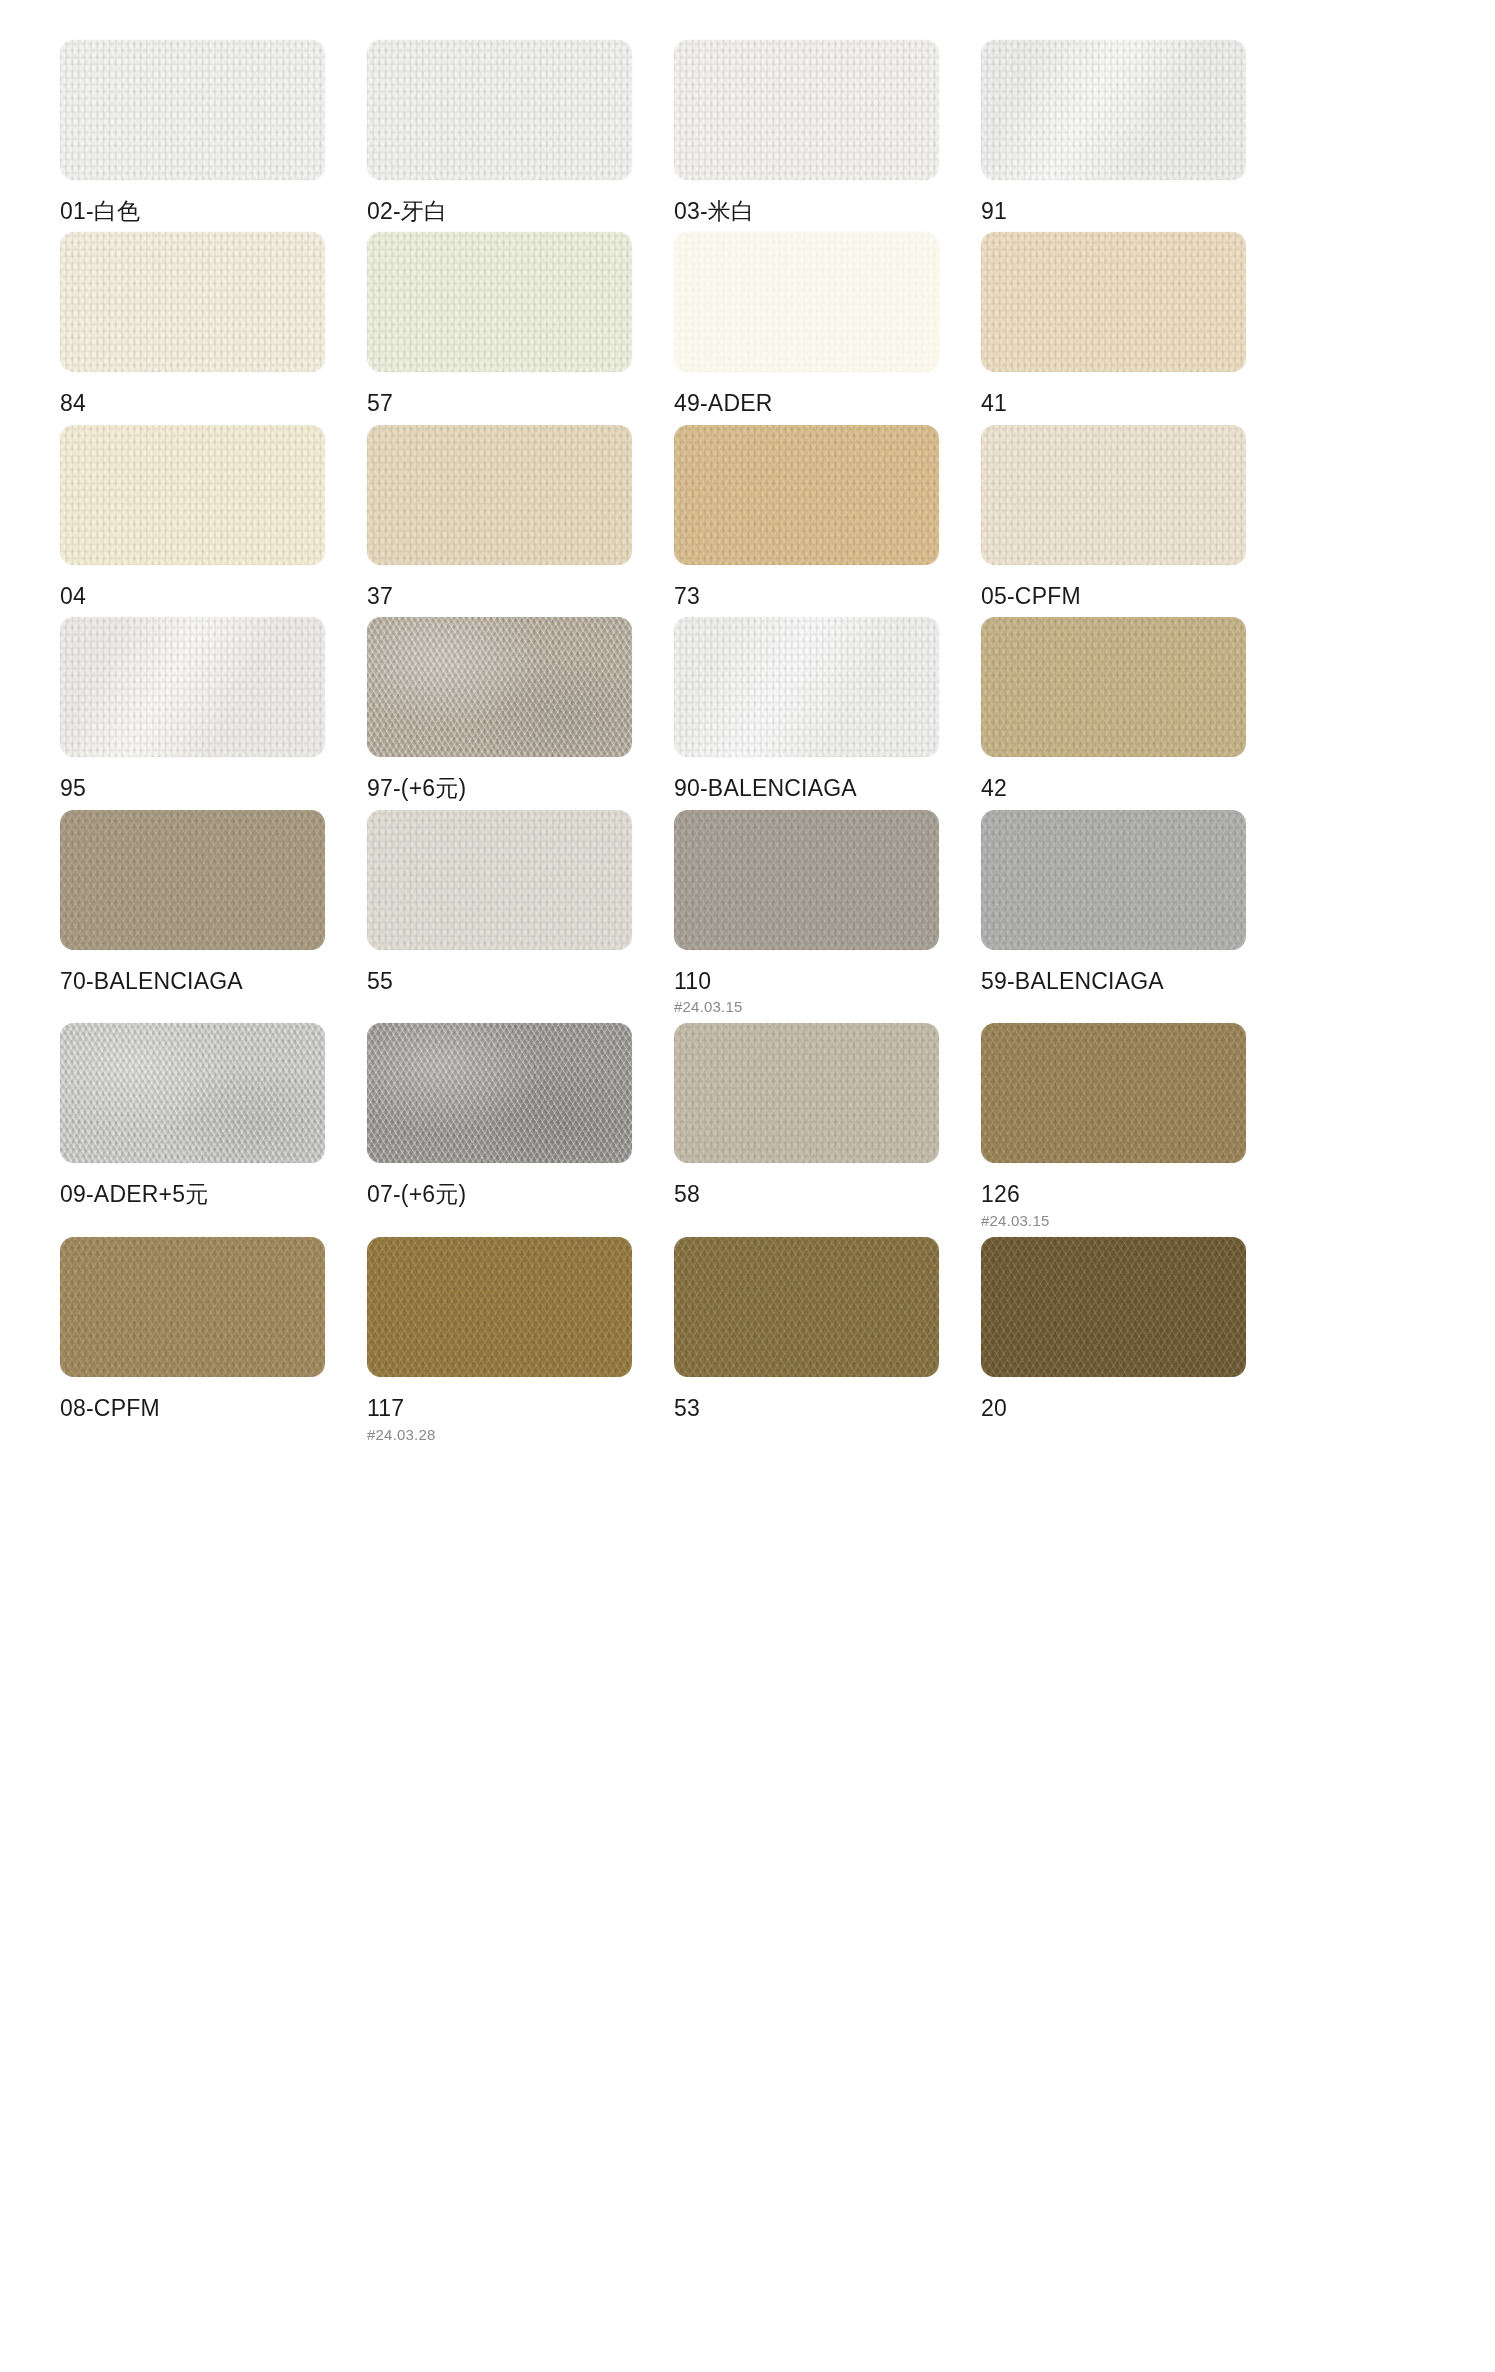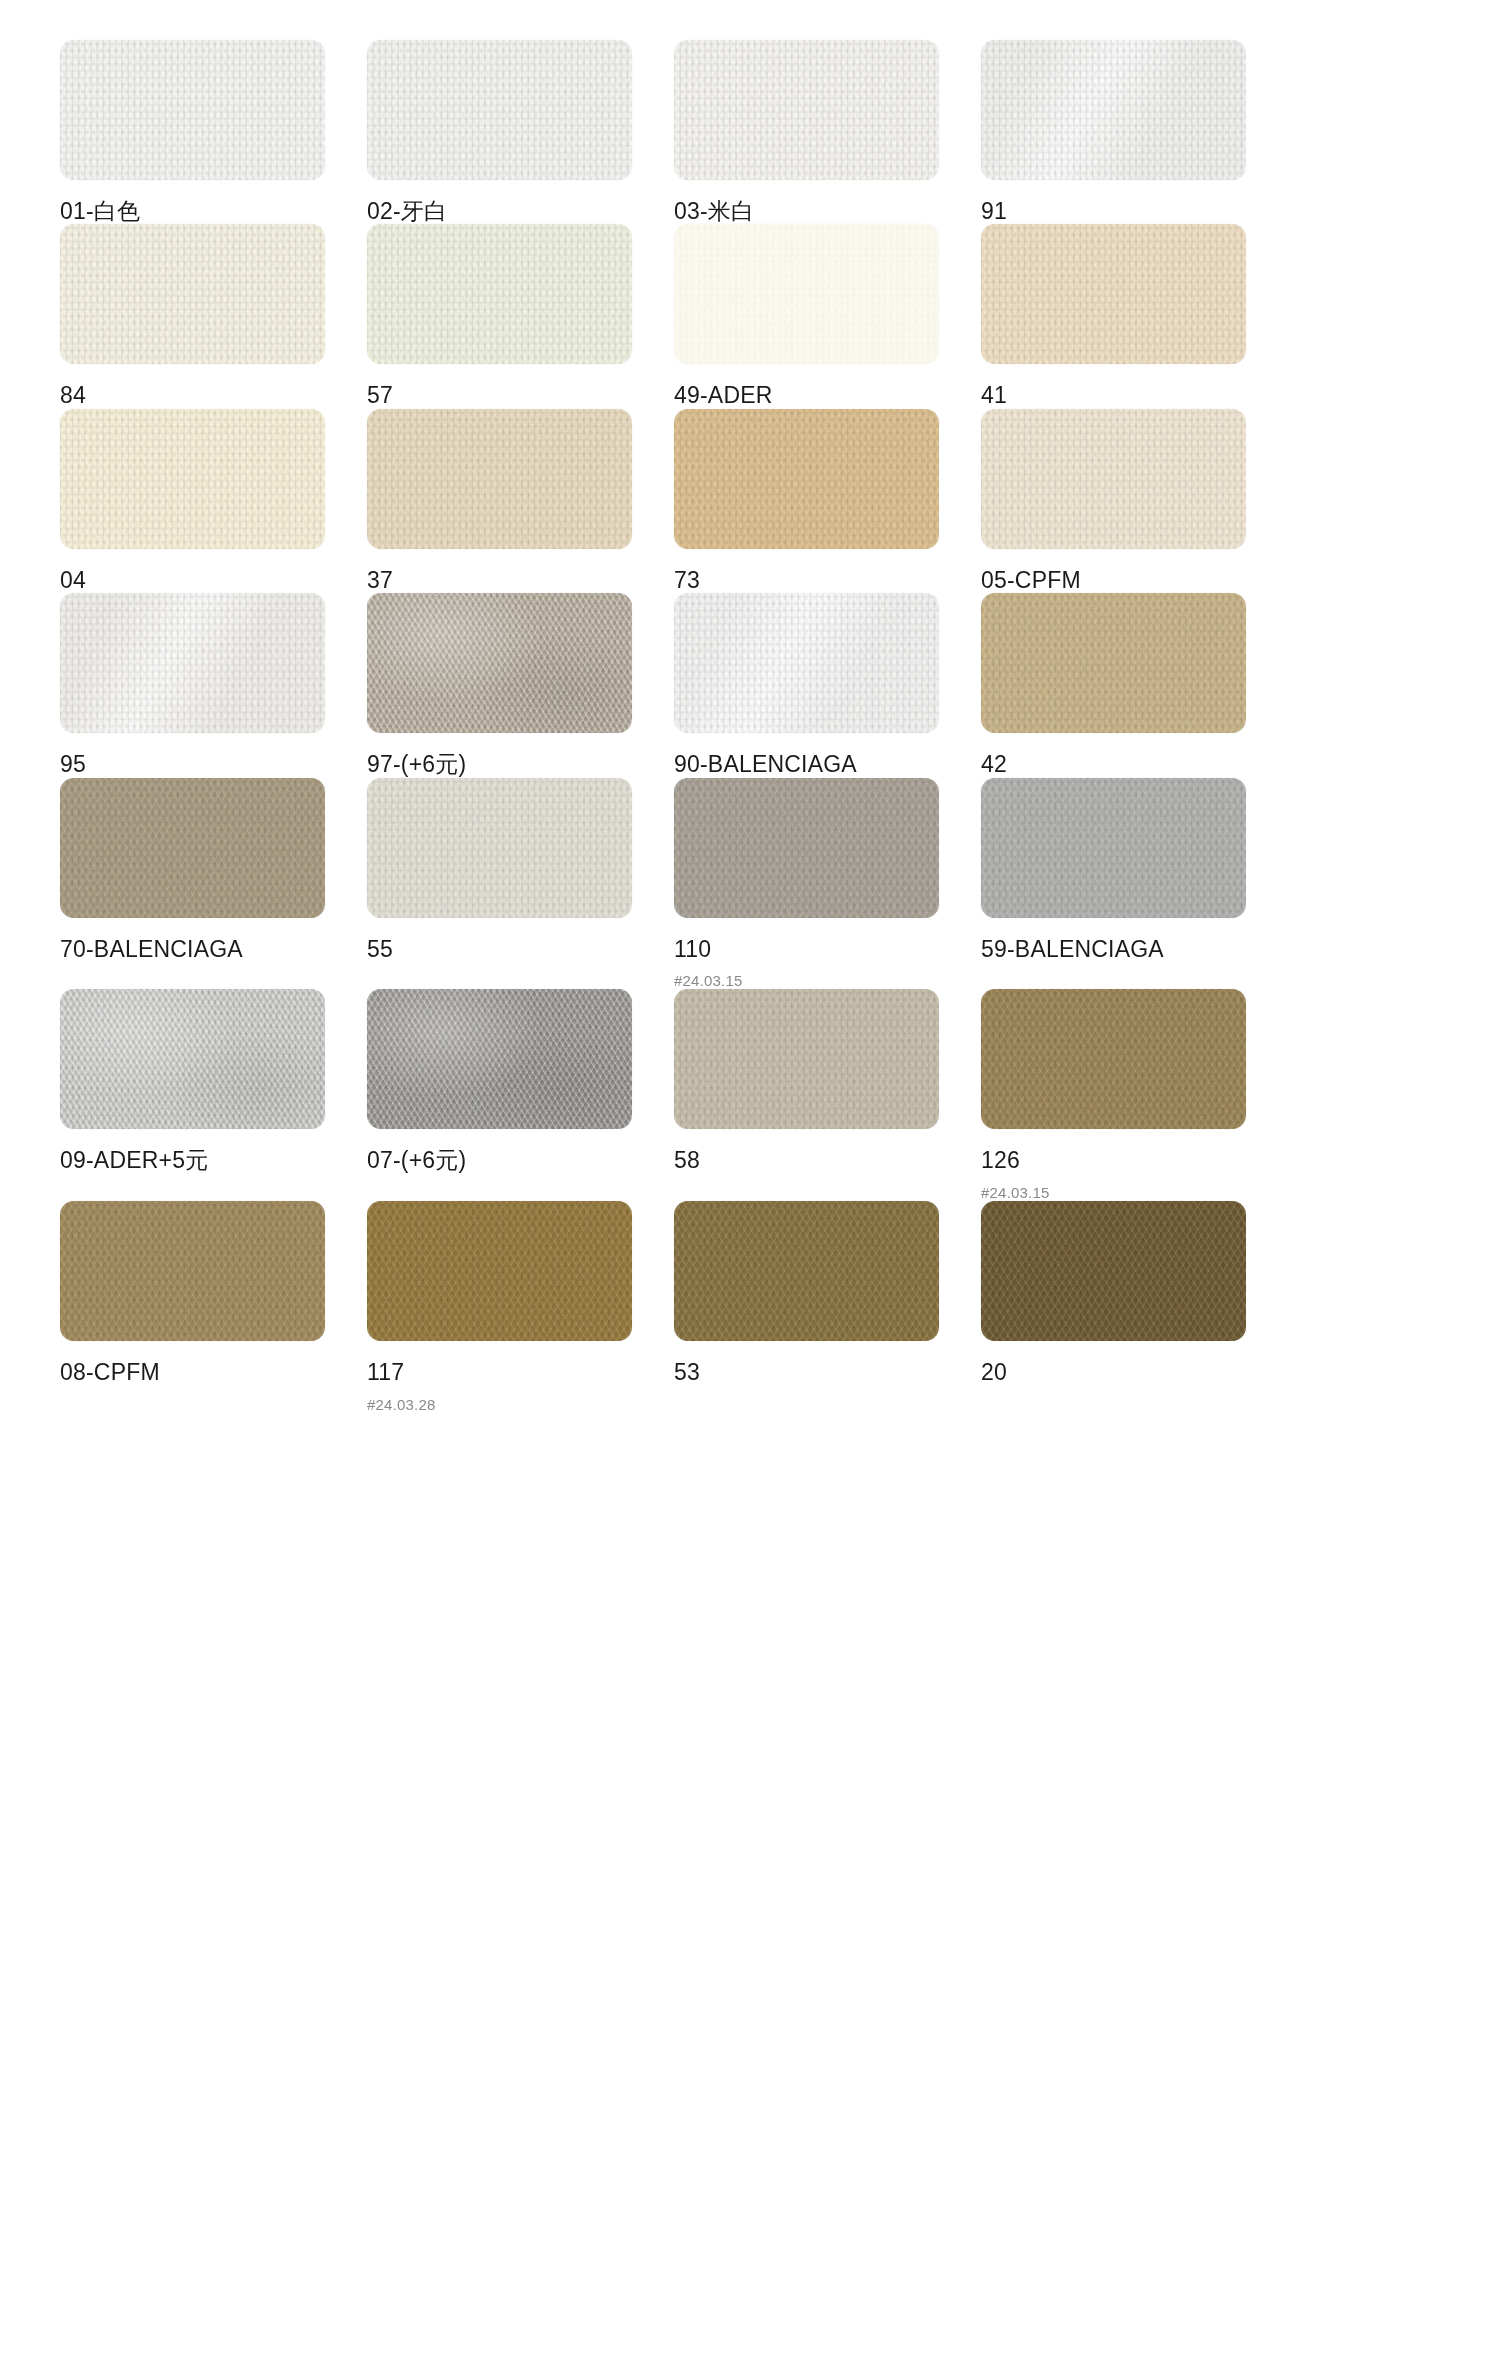--- a/index.html
+++ b/index.html
@@ -20,21 +20,21 @@
   .swatch-grid {
     display:grid;
     grid-template-columns:repeat(4, 265px);
     column-gap:42px;
     row-gap:0;
     justify-content:start;
   }
 
   .swatch-cell {
     width:265px;
-    padding-bottom:0;
+    padding-bottom:8px;
   }
 
   
   .chip {
     width:100%;
     height:140px;
     border-radius:14px;
     position:relative;
     overflow:hidden;
     background-color:#ffffff;
@@ -117,21 +117,21 @@
   .chip-label {
     margin-top:18px;
     font-size:23px;
     line-height:1.15;
     color:#1a1a1a;
     letter-spacing:0.2px;
     white-space:nowrap;
   }
 
   .chip-sublabel {
-    margin-top:10px;
+    margin-top:4px;
     font-size:15px;
     line-height:1.15;
     color:#8a8a8a;
     letter-spacing:0.2px;
     white-space:nowrap;
   }
 
   .chip-sublabel:empty { display:none; }
 </style>
 </head>

